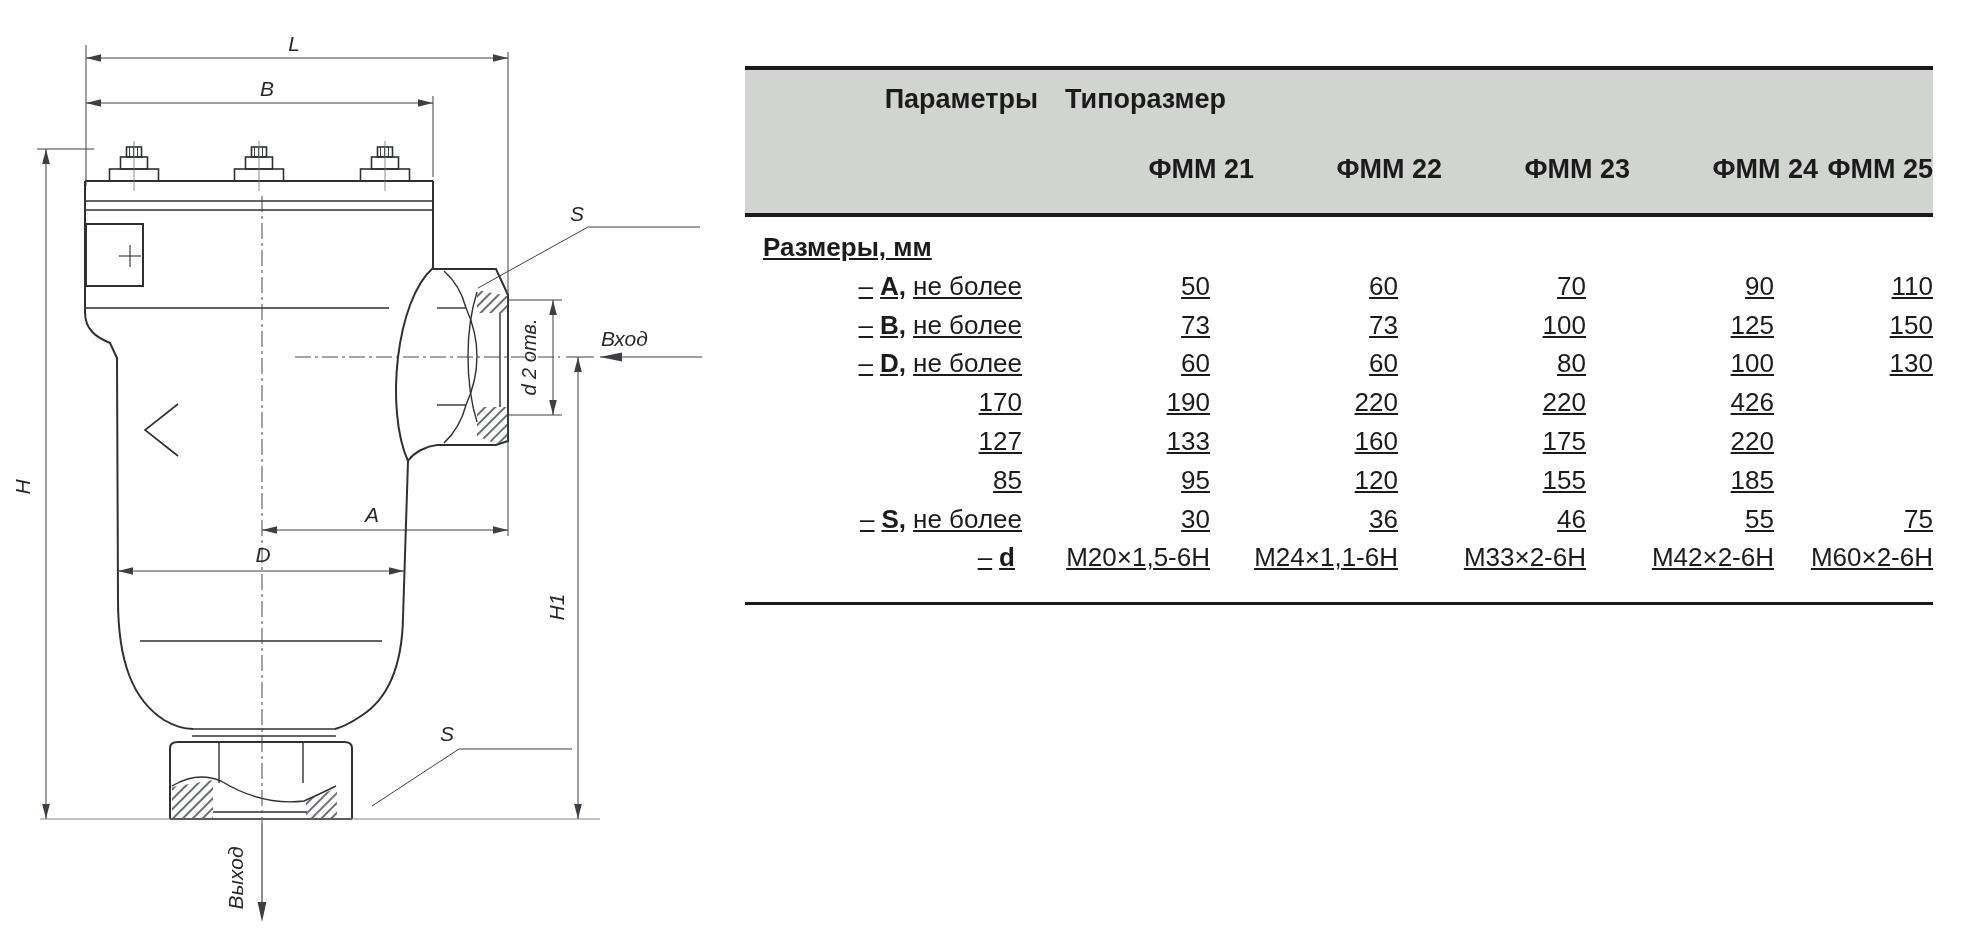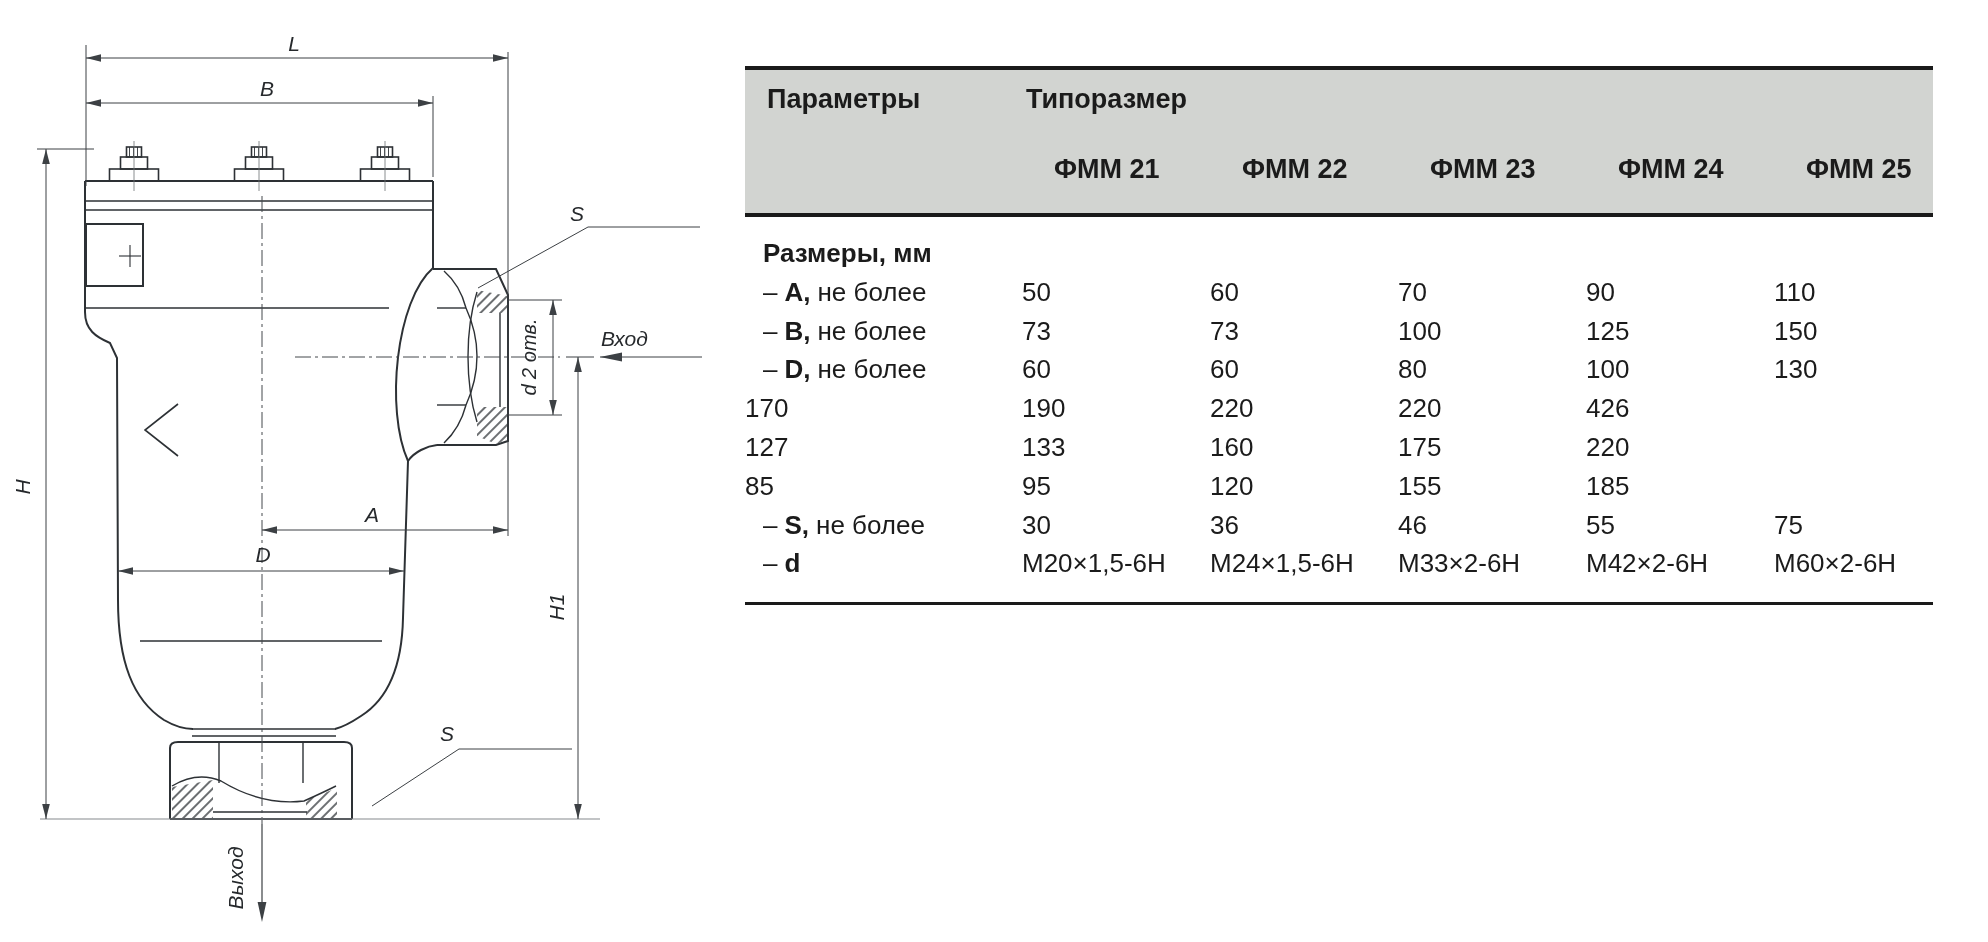--- a/index.html
+++ b/index.html
@@ -11,34 +11,35 @@
   .drawing { position:absolute; left:0; top:0; }
   .dim-text { font:italic 21px "Liberation Sans", sans-serif; fill:#26292c; }
   .dim-text-sm { font:italic 20px "Liberation Sans", sans-serif; fill:#26292c; }
   
   .spec-table { position:absolute; left:745px; top:66px; width:1188px; }
   .thead {
     position:relative; height:143px; background:#d2d4d1;
     border-top:4px solid #1a1a1a; border-bottom:4px solid #1a1a1a;
   }
   .thead-row1, .thead-row2 {
-    position:absolute; left:4px; right:0; display:grid;
+    position:absolute; left:16px; right:0; display:grid;
     grid-template-columns:277px 188px 188px 188px 188px 1fr;
+    text-align:right;
   }
   .thead-row1 { top:14px; }
   .thead-row2 { top:84px;margin-left:28px; }
   .th { font-weight:bold; font-size:27px; line-height:30px; white-space:nowrap; }
   .th-first { padding-left:18px; }
-  .tbody { padding-top:17px; }
+  .tbody { padding-top:11px;text-decoration:underline; }
   .t-section {
     height:38.8px; line-height:38.8px; font-weight:bold; font-size:26px; padding-left:18px;
   }
   .t-row {
     display:grid; grid-template-columns:277px 188px 188px 188px 188px 1fr;
-    height:38.8px; line-height:38.8px; font-size:26px; white-space:nowrap;
+    height:38.8px; line-height:38.8px; font-size:26px; white-space:nowrap;text-align:right;
   }
   .t-label { padding-left:18px; }
   .t-label .pre  { margin-right:7px; }
   .t-label .key  { font-weight:bold; }
   .t-label .rest { margin-left:7px; }
   .bottom-rule { position:absolute; left:0; top:536px; width:100%; height:3px; background:#1a1a1a; }
 </style>
 </head>
 <body>
 
@@ -270,21 +271,21 @@
     <div class="t-val">30</div>
     <div class="t-val">36</div>
     <div class="t-val">46</div>
     <div class="t-val">55</div>
     <div class="t-val">75</div>
   </div>
 
   <div class="t-row">
     <div class="t-label"><span class="pre">–</span><span class="key">d</span><span class="rest"></span></div>
     <div class="t-val">М20×1,5-6Н</div>
-    <div class="t-val">М24×1,5-6Н</div>
+    <div class="t-val">М24×1,1-6Н</div>
     <div class="t-val">М33×2-6Н</div>
     <div class="t-val">М42×2-6Н</div>
     <div class="t-val">М60×2-6Н</div>
   </div>
 </div>
 
     <div class="bottom-rule"></div>
   </div>
 
 </div>

